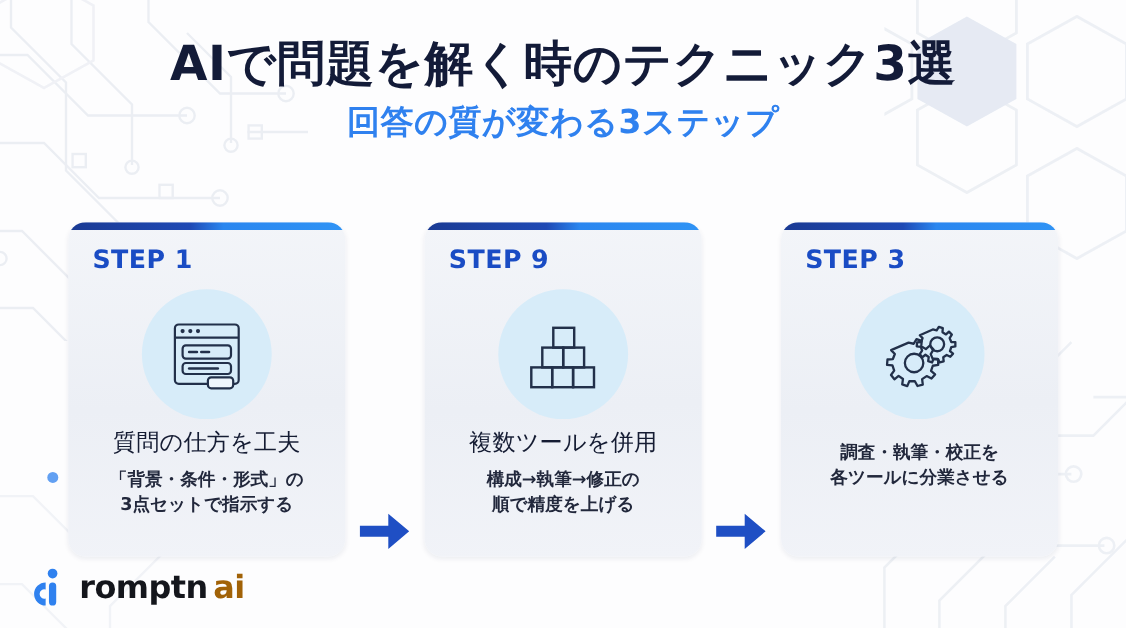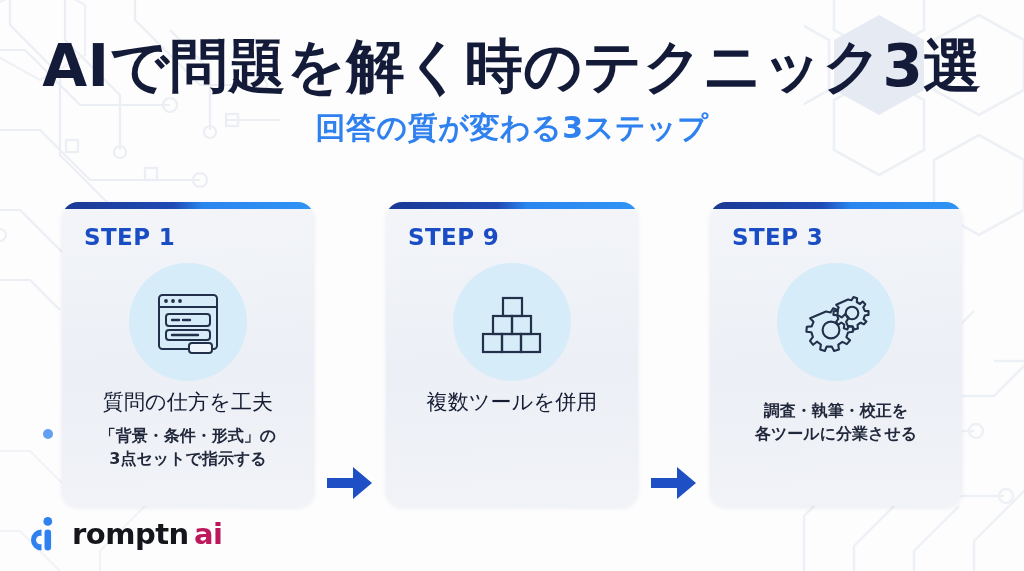--- a/index.html
+++ b/index.html
@@ -61,21 +61,21 @@
   
   .header {
     position: absolute;
     left: 0;
     right: 0;
     top: 34px;
     text-align: center;
   }
   .main-title {
     margin: 0;
-    font-size: 58px;
+    font-size: 44px;
     line-height: 1.12;
     font-weight: 700;
     letter-spacing: 0.5px;
     color: #131b38;
     font-family: "DejaVu Sans", "Liberation Sans", sans-serif;
   }
   .sub-title {
     margin: 12px 0 0 0;
     font-size: 30px;
     line-height: 1.15;
@@ -194,21 +194,21 @@
   }
   .logo-word {
     font-size: 29px;
     font-weight: 700;
     letter-spacing: -0.5px;
     font-family: "DejaVu Sans", "Liberation Sans", sans-serif;
     color: #14161c;
     line-height: 1;
   }
   .logo-word .ai {
-    color: #be185d;
+    color: #a16207;
   }
 </style>
 </head>
 <body>
 
 <div id="canvas">
 
   <div class="bg-layer">
 
     <svg class="bg-left-circuit" viewBox="0 0 360 330">
@@ -344,20 +344,24 @@
               <rect x="37" y="31" width="19" height="18"></rect>
               <rect x="8" y="49" width="19" height="18"></rect>
               <rect x="27" y="49" width="19" height="18"></rect>
               <rect x="46" y="49" width="19" height="18"></rect>
             </g>
           </svg>
         </div>
       </div>
       <div class="card-text">
         <p class="card-heading">複数ツールを併用</p>
+        <p class="card-desc">
+          <span class="line">構成→執筆→修正の</span>
+          <span class="line">順で精度を上げる</span>
+        </p>
       </div>
     </div>
 
     <div class="arrow">
       <svg width="46" height="34" viewBox="0 0 46 34">
         <path d="M0 12 L26 12 L26 1 L45 17 L26 33 L26 22 L0 22 Z" fill="#1f4fc4"></path>
       </svg>
     </div>
 
     <div class="step-card">

